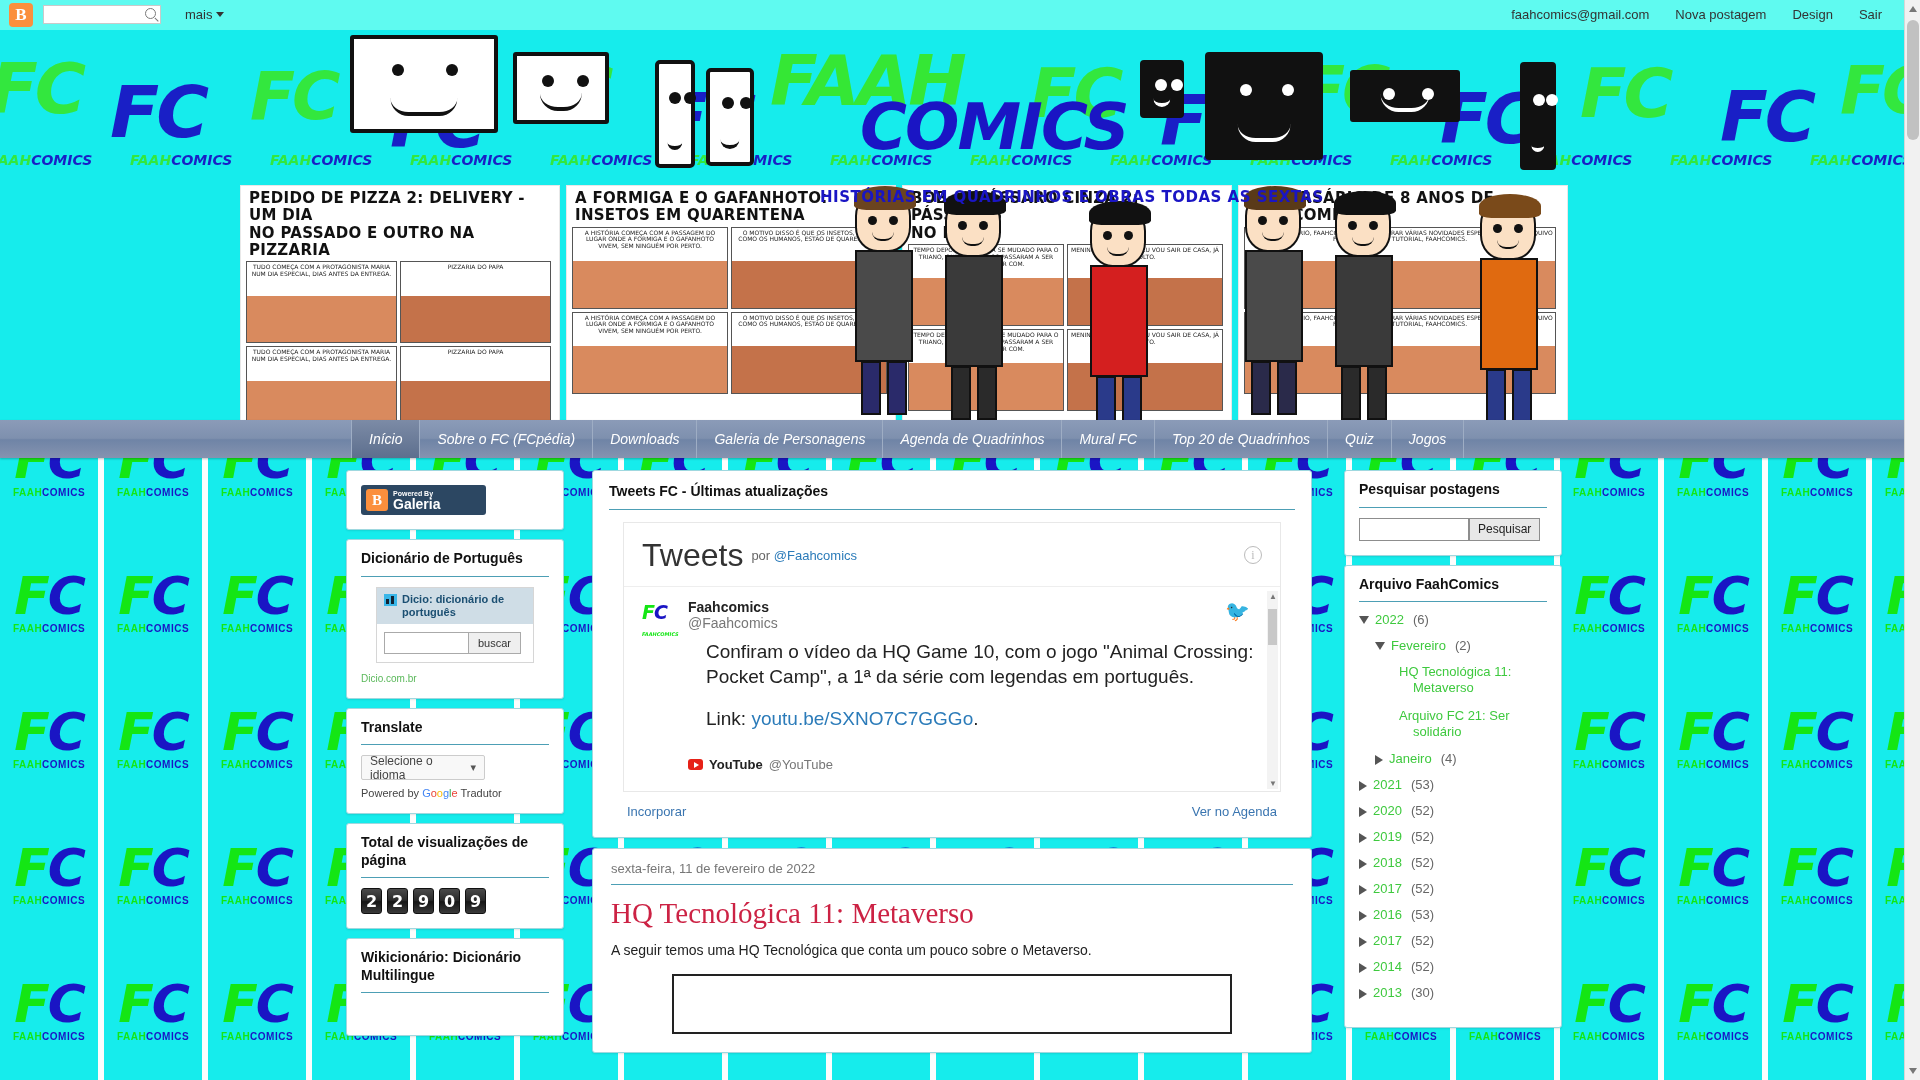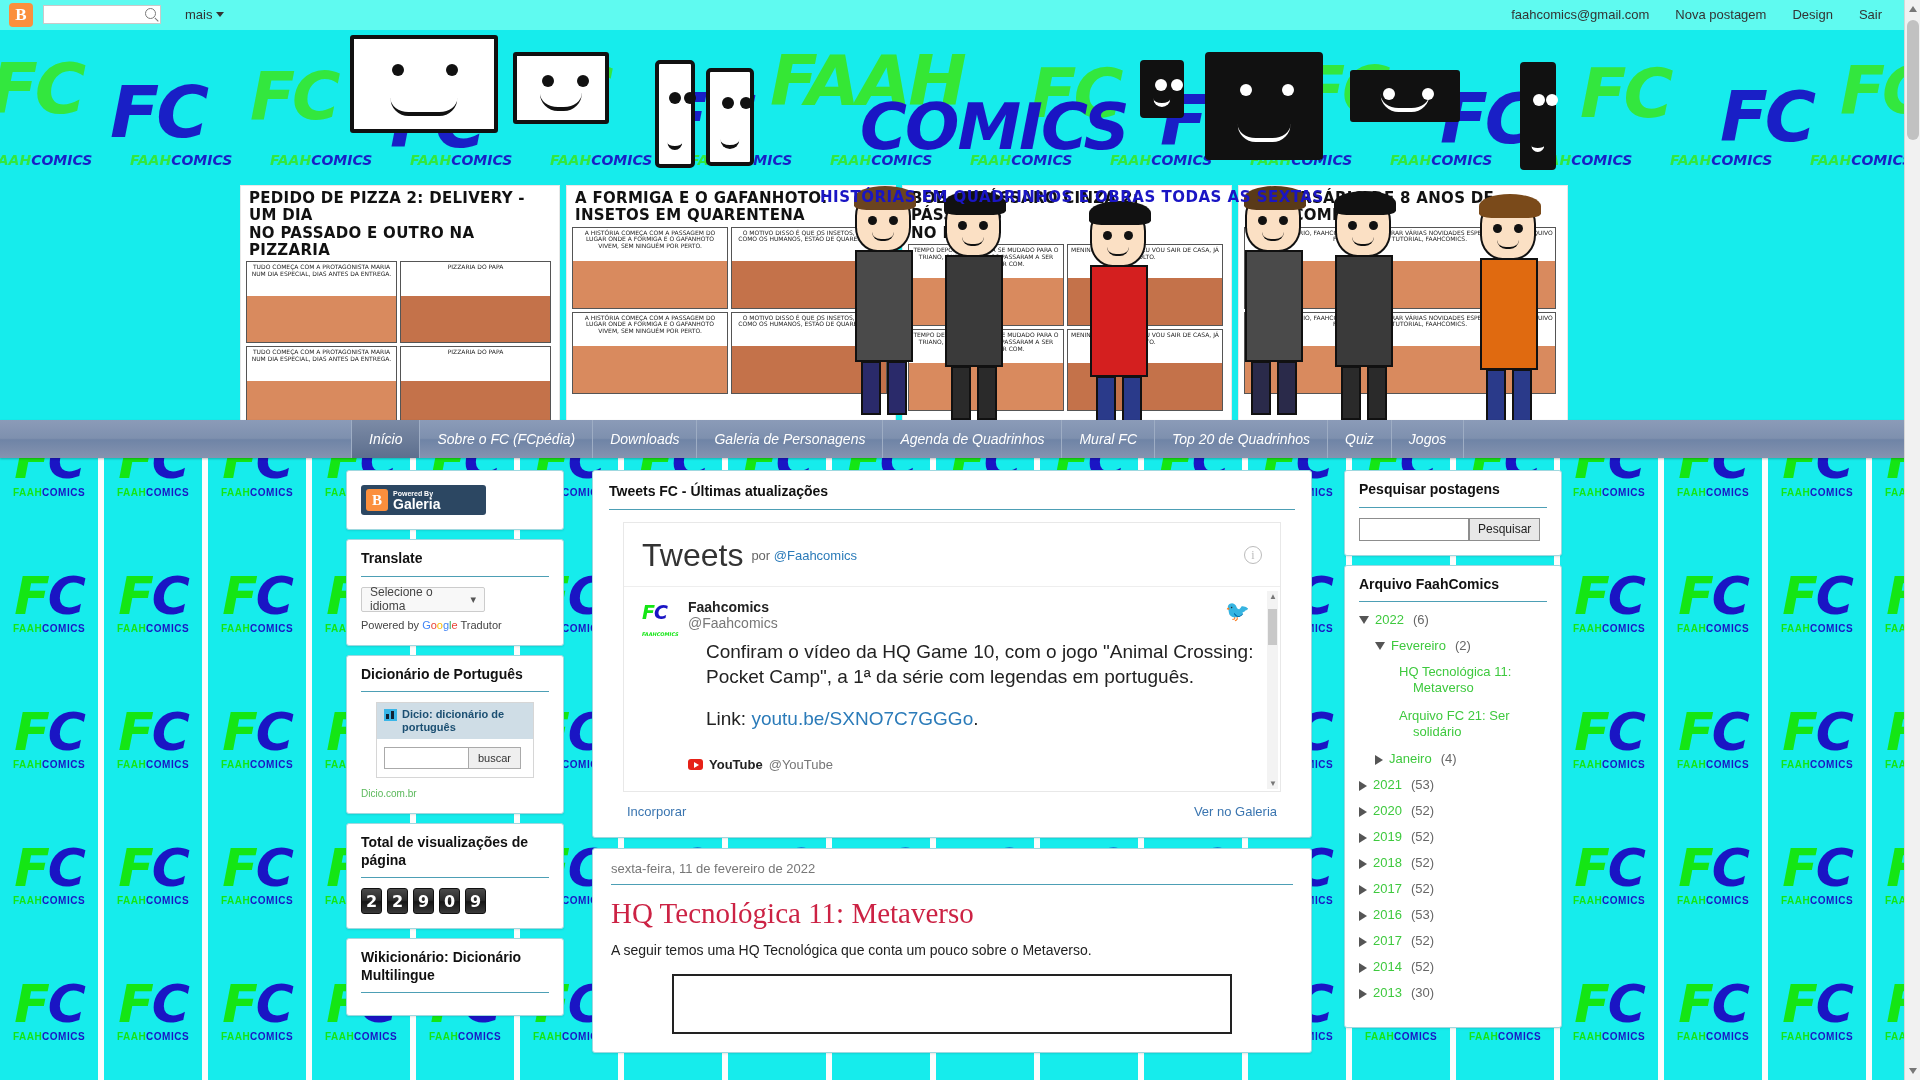--- a/index.html
+++ b/index.html
@@ -273,21 +273,21 @@
   .digit {
     width: 21px; height: 26px; border-radius: 3px;
     background: linear-gradient(to bottom, #4a4a4a 0%, #2a2a2a 47%, #161616 53%, #3a3a3a 100%);
     color: #fff; font-size: 16px; font-weight: bold;
     display: flex; align-items: center; justify-content: center;
     font-family: "DejaVu Sans", sans-serif;
     border: 1px solid #111;
   }
 
   
-  #wiki-widget { height: 78px; overflow: hidden; }
+  #wiki-widget { height: 98px; overflow: hidden; }
   .wiki-img {
     width: 150px; height: 40px; background: #fff; margin: 0 auto;
     position: relative;
   }
 
   
   #tweets-widget { padding: 12px 16px 14px 16px; margin-bottom: 10px; }
   .tw-frame {
     border: 1px solid #e8e8e8; background: #fff;
     margin: 12px 14px 0 14px; height: 270px; position: relative;
@@ -1386,49 +1386,49 @@
     <div class="widget" id="blogger-badge">
       <div class="badge-box">
         <div class="badge-b">B</div>
         <div class="badge-txt">
           <span class="t1">Powered By</span>
           <span class="t2">Galeria</span>
         </div>
       </div>
     </div>
 
-    <div class="widget" id="translate-widget">
-      <div class="widget-title">Translate</div>
-      <div class="sel-lang">
-        <span>Selecione o idioma</span>
-        <span style="font-size:11px;color:#555;">▾</span>
-      </div>
-      <div class="powered-g">
-        <span>Powered by </span><span><span class="g-b">G</span><span class="g-r">o</span><span class="g-y">o</span><span class="g-b">g</span><span class="g-g">l</span><span class="g-r">e</span></span><span> Tradutor</span>
-      </div>
-    </div>
-
     <div class="widget" id="dicio-widget">
       <div class="widget-title">Dicionário de Português</div>
       <div class="dicio-box">
         <div class="dicio-head">
           <span class="dicio-ico"></span>
           <span>
             <b>Dicio:</b>
             <span>dicionário de português</span>
           </span>
         </div>
         <div class="dicio-form">
           <input class="dicio-input" type="text" value="" style="">
           <div class="dicio-btn">buscar</div>
         </div>
       </div>
       <div class="dicio-link">Dicio.com.br</div>
     </div>
 
+    <div class="widget" id="translate-widget">
+      <div class="widget-title">Translate</div>
+      <div class="sel-lang">
+        <span>Selecione o idioma</span>
+        <span style="font-size:11px;color:#555;">▾</span>
+      </div>
+      <div class="powered-g">
+        <span>Powered by </span><span><span class="g-b">G</span><span class="g-r">o</span><span class="g-y">o</span><span class="g-b">g</span><span class="g-g">l</span><span class="g-r">e</span></span><span> Tradutor</span>
+      </div>
+    </div>
+
     <div class="widget" id="views-widget">
       <div class="widget-title">Total de visualizações de página</div>
       <div class="counter" id="counter">
           <div class="digit">2</div>
           <div class="digit">2</div>
           <div class="digit">9</div>
           <div class="digit">0</div>
           <div class="digit">9</div>
         </div>
     </div>
@@ -1475,21 +1475,21 @@
           <div class="tw-scroll">
             <div class="tw-arrow up" style="top:1px;">▲</div>
             <div class="tw-thumb"></div>
             <div class="tw-arrow dn" style="bottom:1px;">▼</div>
           </div>
         </div>
       </div>
 
       <div class="tw-foot">
         <a href="#">Incorporar</a>
-        <a href="#">Ver no Galeria</a>
+        <a href="#">Ver no Agenda</a>
       </div>
     </div>
 
     <div class="widget" id="post-widget">
       <div class="post-date">sexta-feira, 11 de fevereiro de 2022</div>
       <h1 class="post-title">HQ Tecnológica 11: Metaverso</h1>
       <div class="post-body">A seguir temos uma HQ Tecnológica que conta um pouco sobre o Metaverso.</div>
       <div class="post-embed"></div>
     </div>
   </div>

